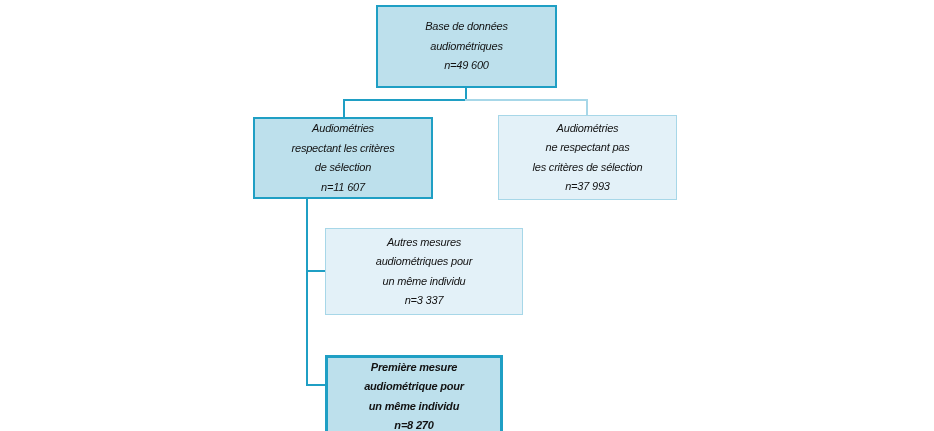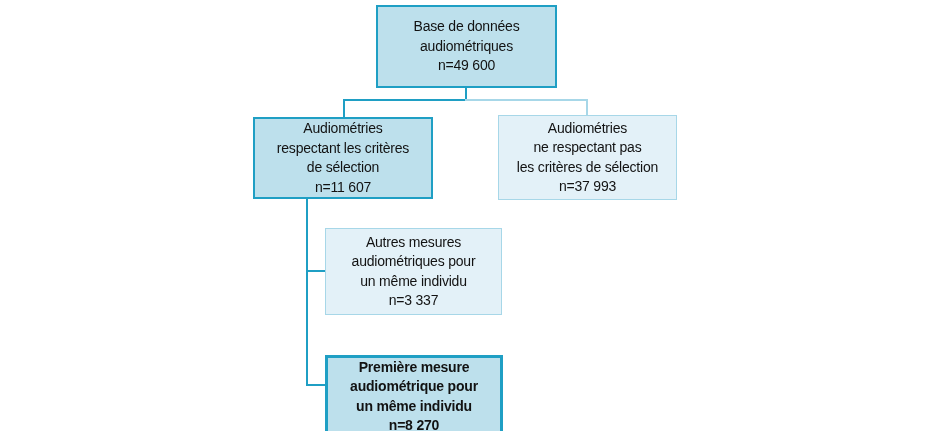--- a/index.html
+++ b/index.html
@@ -16,33 +16,34 @@
     background:#ffffff;
     font-family:"Liberation Sans","DejaVu Sans",sans-serif;
     overflow:hidden;
   }
   .box{
     position:absolute;
     box-sizing:border-box;
     display:flex;align-items:center;justify-content:center;
     text-align:center;
     color:var(--text);
-    font-size:14px;
+    font-size:11px;
     line-height:19.5px;
     letter-spacing:-0.2px;
+    font-style:italic;
   }
   .box .label{white-space:pre-line;}
   .box--solid{background:var(--light-fill);border:2px solid var(--teal);}
   .box--pale{background:var(--pale-fill);border:1.5px solid var(--light-border);}
   .box--strong{background:var(--light-fill);border:3px solid var(--teal);font-weight:700;margin-top:12px;}
 
   #box-root   {left:376px;top:5px;  width:181px;height:83px;}
   #box-kept   {left:253px;top:117px;width:180px;height:82px;}
   #box-reject {left:498px;top:115px;width:179px;height:85px;}
-  #box-other  {left:325px;top:228px;width:177px;height:87px;}
+  #box-other  {left:325px;top:228px;width:198px;height:87px;}
   #box-first  {left:325px;top:343px;width:178px;height:83px;}
 
   .line{position:absolute;}
   .line--teal{background:var(--teal);}
   .line--light{background:var(--light-border);}
 
   #c-stem       {left:465px;top:88px; width:2px;  height:13px;}
   #c-h-left     {left:343px;top:99px; width:123px;height:2px;}
   #c-h-right    {left:465px;top:99px; width:123px;height:2px;}
   #c-drop-left  {left:343px;top:99px; width:2px;  height:18px;}

